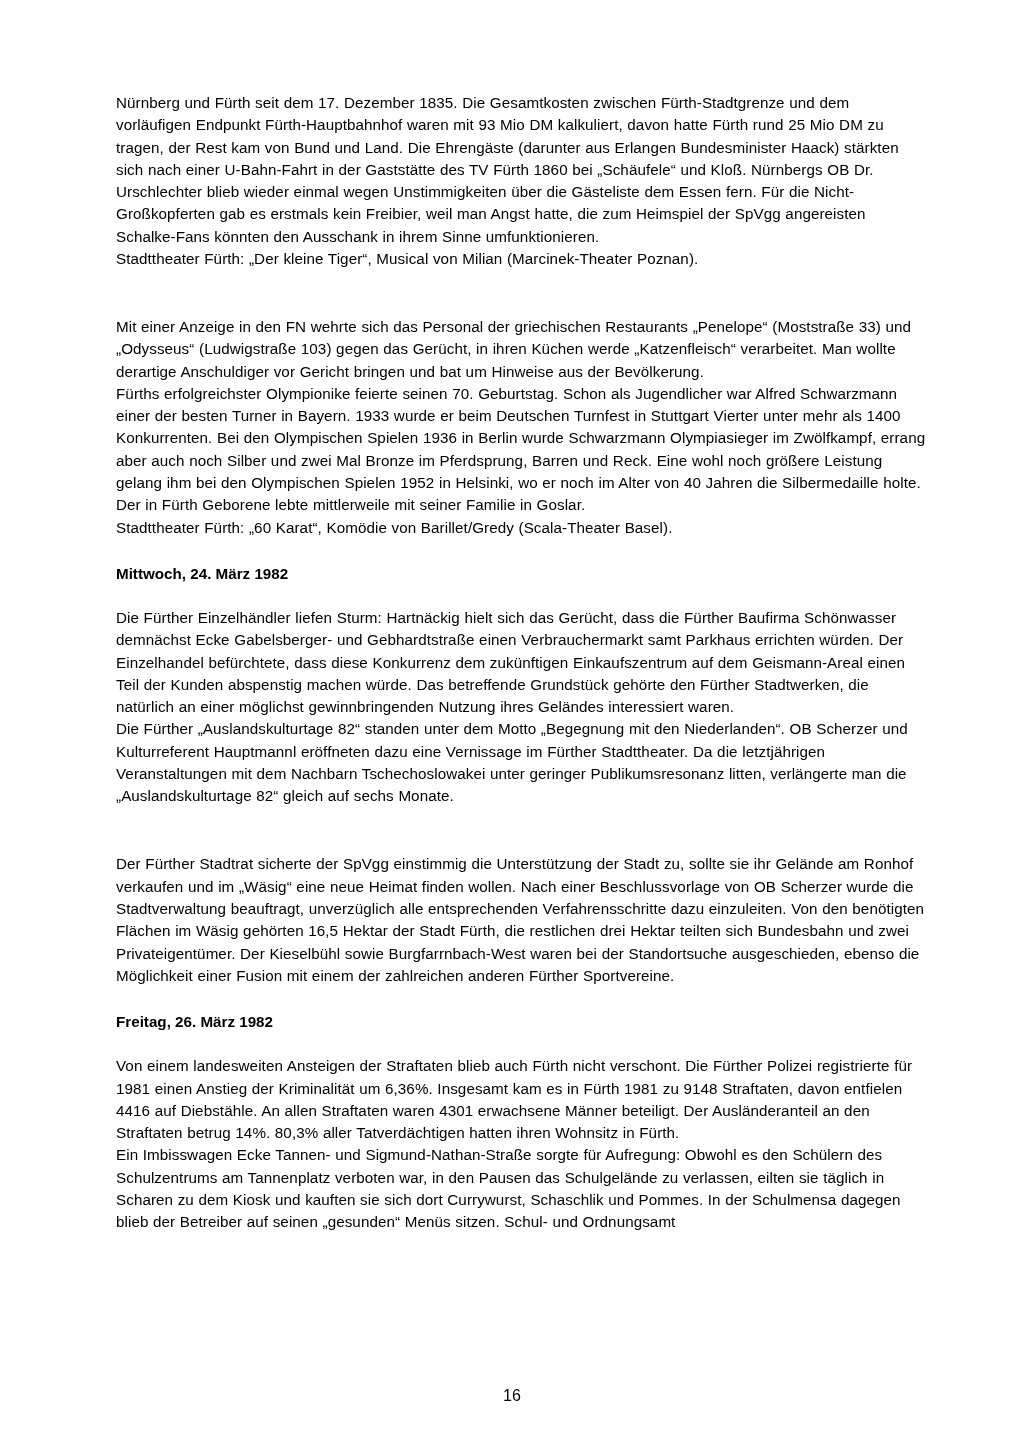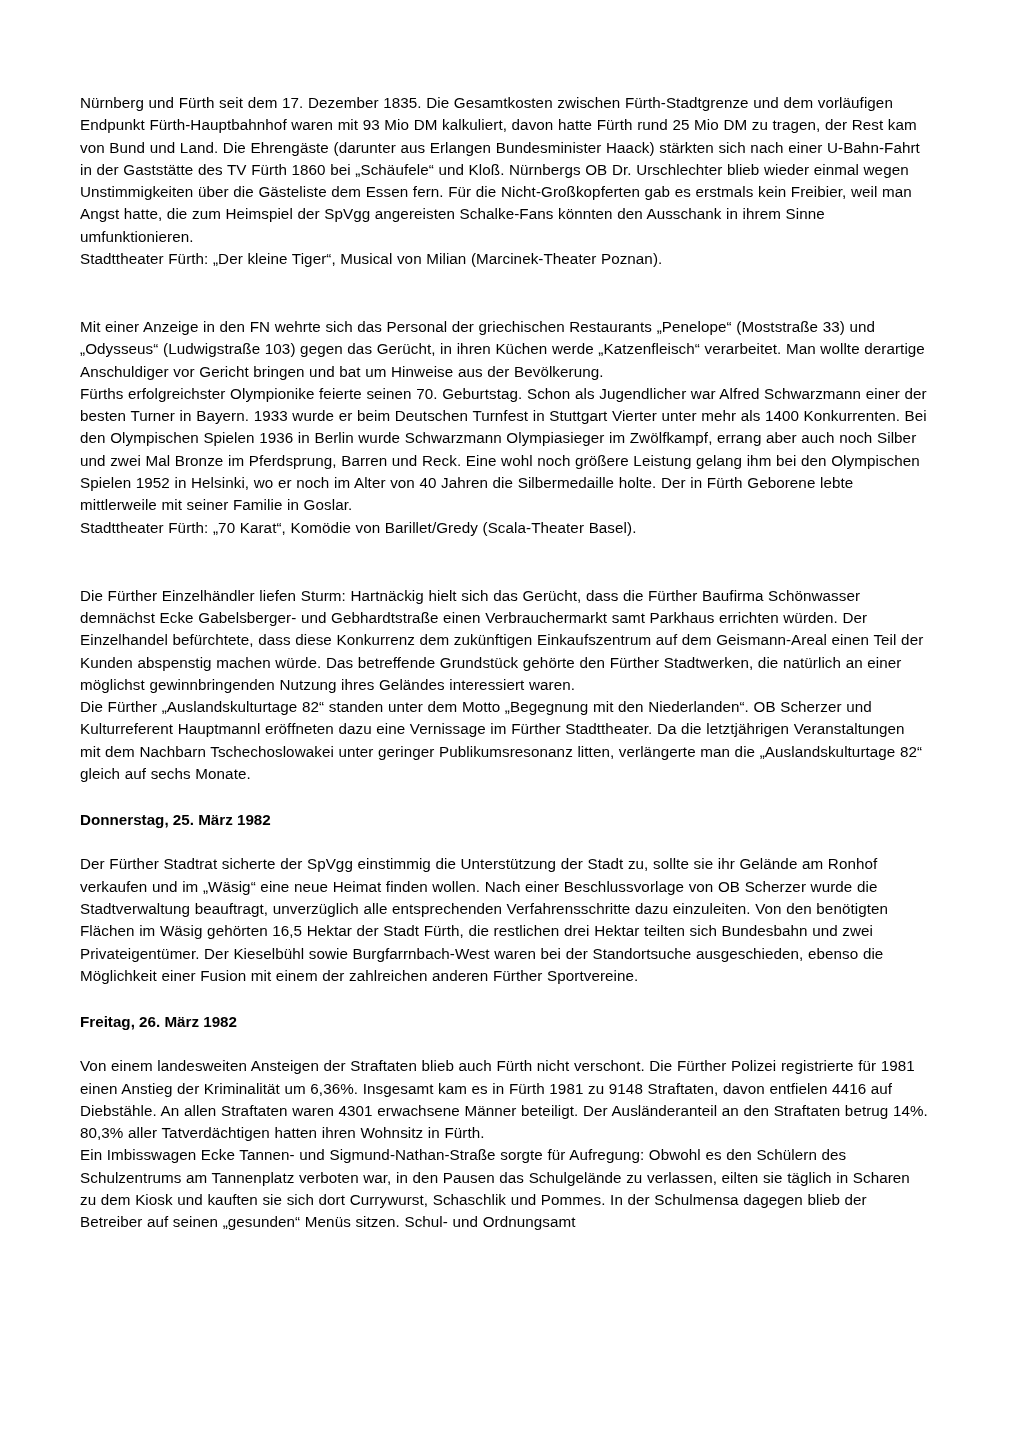--- a/index.html
+++ b/index.html
@@ -11,21 +11,21 @@
     width: 1024px;
     min-height: 1448px;
     font-family: "Liberation Sans", sans-serif;
     color: #000000;
   }
   .page {
     position: relative;
     width: 1024px;
     min-height: 1448px;
     box-sizing: border-box;
-    padding: 92px 96px 40px 80px;
+    padding: 92px 96px 40px 116px;
   }
   .para {
     font-size: 15.2px;
     line-height: 1.465;
     margin: 0;
     text-align: left;
     letter-spacing: 0.005em;
     word-spacing: 0.02em;
   }
   .block {
@@ -59,34 +59,35 @@
 <div class="page">
 
   <p class="para block">Nürnberg und Fürth seit dem 17. Dezember 1835. Die Gesamtkosten zwischen Fürth-Stadtgrenze und dem vorläufigen Endpunkt Fürth-Hauptbahnhof waren mit 93 Mio DM kalkuliert, davon hatte Fürth rund 25 Mio DM zu tragen, der Rest kam von Bund und Land. Die Ehrengäste (darunter aus Erlangen Bundesminister Haack) stärkten sich nach einer U-Bahn-Fahrt in der Gaststätte des TV Fürth 1860 bei „Schäufele“ und Kloß. Nürnbergs OB Dr. Urschlechter blieb wieder einmal wegen Unstimmigkeiten über die Gästeliste dem Essen fern. Für die Nicht-Großkopferten gab es erstmals kein Freibier, weil man Angst hatte, die zum Heimspiel der SpVgg angereisten Schalke-Fans könnten den Ausschank in ihrem Sinne umfunktionieren.</p>
   <p class="para block">Stadttheater Fürth: „Der kleine Tiger“, Musical von Milian (Marcinek-Theater Poznan).</p>
 
   <div class="gap-before-heading"></div>
   <div class="gap-after-heading"></div>
 
   <p class="para block">Mit einer Anzeige in den FN wehrte sich das Personal der griechischen Restaurants „Penelope“ (Moststraße 33) und „Odysseus“ (Ludwigstraße 103) gegen das Gerücht, in ihren Küchen werde „Katzenfleisch“ verarbeitet. Man wollte derartige Anschuldiger vor Gericht bringen und bat um Hinweise aus der Bevölkerung.</p>
   <p class="para block">Fürths erfolgreichster Olympionike feierte seinen 70. Geburtstag. Schon als Jugendlicher war Alfred Schwarzmann einer der besten Turner in Bayern. 1933 wurde er beim Deutschen Turnfest in Stuttgart Vierter unter mehr als 1400 Konkurrenten. Bei den Olympischen Spielen 1936 in Berlin wurde Schwarzmann Olympiasieger im Zwölfkampf, errang aber auch noch Silber und zwei Mal Bronze im Pferdsprung, Barren und Reck. Eine wohl noch größere Leistung gelang ihm bei den Olympischen Spielen 1952 in Helsinki, wo er noch im Alter von 40 Jahren die Silbermedaille holte. Der in Fürth Geborene lebte mittlerweile mit seiner Familie in Goslar.</p>
-  <p class="para block">Stadttheater Fürth: „70 Karat“, Komödie von Barillet/Gredy (Scala-Theater Basel).</p>
+  <p class="para block">Stadttheater Fürth: „60 Karat“, Komödie von Barillet/Gredy (Scala-Theater Basel).</p>
 
   <div class="gap-before-heading"></div>
+  <p class="heading">Mittwoch, 24. März 1982</p>
   <div class="gap-after-heading"></div>
 
   <p class="para block">Die Fürther Einzelhändler liefen Sturm: Hartnäckig hielt sich das Gerücht, dass die Fürther Baufirma Schönwasser demnächst Ecke Gabelsberger- und Gebhardtstraße einen Verbrauchermarkt samt Parkhaus errichten würden. Der Einzelhandel befürchtete, dass diese Konkurrenz dem zukünftigen Einkaufszentrum auf dem Geismann-Areal einen Teil der Kunden abspenstig machen würde. Das betreffende Grundstück gehörte den Fürther Stadtwerken, die natürlich an einer möglichst gewinnbringenden Nutzung ihres Geländes interessiert waren.</p>
   <p class="para block">Die Fürther „Auslandskulturtage 82“ standen unter dem Motto „Begegnung mit den Niederlanden“. OB Scherzer und Kulturreferent Hauptmannl eröffneten dazu eine Vernissage im Fürther Stadttheater. Da die letztjährigen Veranstaltungen mit dem Nachbarn Tschechoslowakei unter geringer Publikumsresonanz litten, verlängerte man die „Auslandskulturtage 82“ gleich auf sechs Monate.</p>
 
   <div class="gap-before-heading"></div>
-  <p class="heading">Donnerstag, 25. März 1982</p>
   <div class="gap-after-heading"></div>
 
   <p class="para block">Der Fürther Stadtrat sicherte der SpVgg einstimmig die Unterstützung der Stadt zu, sollte sie ihr Gelände am Ronhof verkaufen und im „Wäsig“ eine neue Heimat finden wollen. Nach einer Beschlussvorlage von OB Scherzer wurde die Stadtverwaltung beauftragt, unverzüglich alle entsprechenden Verfahrensschritte dazu einzuleiten. Von den benötigten Flächen im Wäsig gehörten 16,5 Hektar der Stadt Fürth, die restlichen drei Hektar teilten sich Bundesbahn und zwei Privateigentümer. Der Kieselbühl sowie Burgfarrnbach-West waren bei der Standortsuche ausgeschieden, ebenso die Möglichkeit einer Fusion mit einem der zahlreichen anderen Fürther Sportvereine.</p>
 
   <div class="gap-before-heading"></div>
   <p class="heading">Freitag, 26. März 1982</p>
   <div class="gap-after-heading"></div>
 
   <p class="para block">Von einem landesweiten Ansteigen der Straftaten blieb auch Fürth nicht verschont. Die Fürther Polizei registrierte für 1981 einen Anstieg der Kriminalität um 6,36%. Insgesamt kam es in Fürth 1981 zu 9148 Straftaten, davon entfielen 4416 auf Diebstähle. An allen Straftaten waren 4301 erwachsene Männer beteiligt. Der Ausländeranteil an den Straftaten betrug 14%. 80,3% aller Tatverdächtigen hatten ihren Wohnsitz in Fürth.</p>
   <p class="para block">Ein Imbisswagen Ecke Tannen- und Sigmund-Nathan-Straße sorgte für Aufregung: Obwohl es den Schülern des Schulzentrums am Tannenplatz verboten war, in den Pausen das Schulgelände zu verlassen, eilten sie täglich in Scharen zu dem Kiosk und kauften sie sich dort Currywurst, Schaschlik und Pommes. In der Schulmensa dagegen blieb der Betreiber auf seinen „gesunden“ Menüs sitzen. Schul- und Ordnungsamt</p>
 
+  <div class="page-number">16</div>
 </div>
 
 </body></html>

